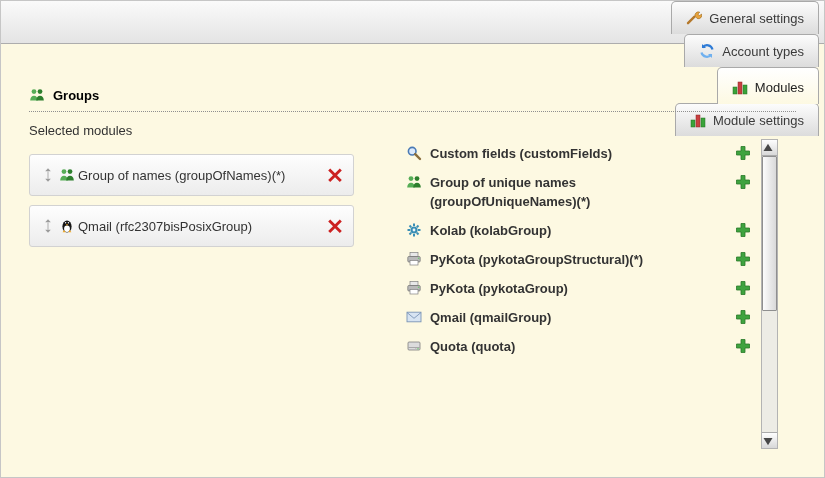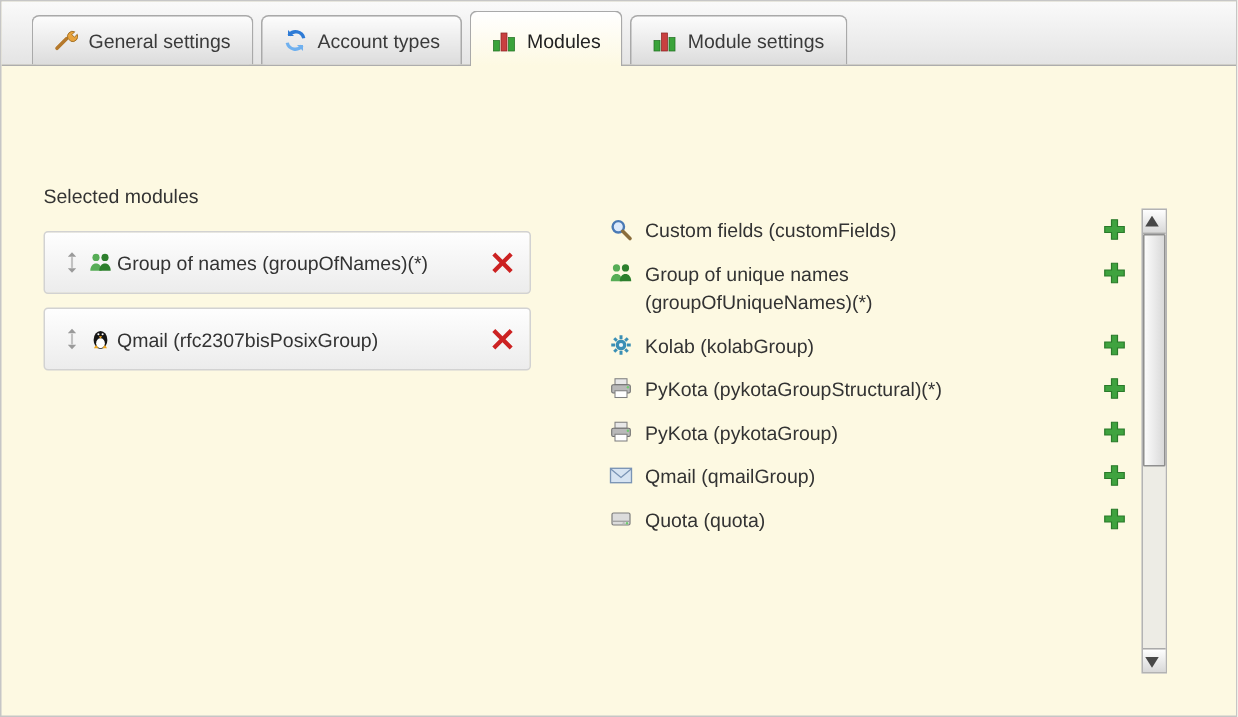--- a/index.html
+++ b/index.html
@@ -1,20 +1,20 @@
 <!DOCTYPE html>
 <html style="--bg: #fdf9e2;"><head>
 <meta charset="utf-8">
 <style>
   html,body{margin:0;padding:0;background:#fff;font-family:"Liberation Sans","DejaVu Sans",sans-serif;}
   .page{position:relative;width:825px;height:478px;background:var(--bg,#fdf9e2);border:1px solid #c6c6c6;box-sizing:border-box;overflow:hidden;}
 
   
   .tabbar{position:absolute;top:0;left:0;right:0;height:43px;background:linear-gradient(#fafafa,#e4e4e4);
-          border-bottom:1px solid #adadad;display:flex;align-items:flex-end;padding-left:20px;box-sizing:border-box;}
+          border-bottom:1px solid #adadad;display:flex;align-items:flex-end;padding-left:10px;box-sizing:border-box;flex-direction:column;}
   .tab{display:flex;align-items:center;gap:7px;padding:8px 14px;margin-right:5px;
        background:linear-gradient(#fcfcfc,#dcdcdc);border:1px solid #a9a9a9;border-bottom:none;
        border-radius:5px 5px 0 0;font-size:13px;color:#3a3a3a;cursor:pointer;white-space:nowrap;}
   .tab.active{background:linear-gradient(#ffffff,#fdf9e2);padding-top:11px;padding-bottom:9px;
        margin-bottom:-1px;position:relative;z-index:2;color:#222;}
   .icon{width:16px;height:16px;display:inline-block;flex:none;}
   .icon svg{width:16px;height:16px;display:block;}
   .icon.small svg{width:12px;height:12px;margin-top:2px;}
 
   
@@ -34,21 +34,21 @@
        box-sizing:border-box;font-size:13px;color:#333;}
   .sel-row .drag{cursor:grab;}
   .del-btn{margin-left:auto;cursor:pointer;background:none;border:none;padding:0;}
   .del-btn svg{width:16px;height:16px;display:block;}
 
   
   .available-wrap{display:flex;margin-top:16px;align-items:flex-start;}
   .avail-list{flex:1;padding-right:10px;}
   .avail-row{display:flex;align-items:flex-start;gap:8px;padding:5px 0;font-size:13px;color:#333;}
   .avail-row .icon{margin-top:1px;}
-  .avail-label{max-width:272px;line-height:19px;}
+  .avail-label{max-width:272px;line-height:19px;font-weight:bold;}
   .add-btn{margin-left:auto;cursor:pointer;background:none;border:none;padding:0;margin-top:1px;}
   .add-btn svg{width:16px;height:16px;display:block;}
 
   
   .scrollbar{width:17px;height:310px;flex:none;background:#f1f0ea;border:1px solid #b3b3b3;
        box-sizing:border-box;display:flex;flex-direction:column;}
   .sb-btn{height:16px;flex:none;background:linear-gradient(#fefefe,#d8d8d8);display:flex;
        align-items:center;justify-content:center;cursor:pointer;border:none;padding:0;}
   .sb-btn.up{border-bottom:1px solid #aaa;}
   .sb-btn.down{border-top:1px solid #aaa;}
@@ -98,20 +98,31 @@
           <svg viewBox="0 0 16 16">
             <rect x="1" y="8" width="4" height="7" fill="#3aa33a" stroke="#237123" stroke-width=".5"></rect>
             <rect x="6" y="3" width="4" height="12" fill="#c94040" stroke="#8d2525" stroke-width=".5"></rect>
             <rect x="11" y="6" width="4" height="9" fill="#3aa33a" stroke="#237123" stroke-width=".5"></rect>
           </svg>
         </span>
         <span>Module settings</span>
       </div>
     </div>
 
+  <div class="section-header">
+    <span class="icon">
+        <svg viewBox="0 0 16 16">
+          <circle cx="5" cy="4.6" r="2.4" fill="#56ad56"></circle>
+          <path d="M1.2 13.5c0-3 1.7-4.8 3.8-4.8s3.8 1.8 3.8 4.8z" fill="#56ad56"></path>
+          <circle cx="11" cy="4.6" r="2.4" fill="#2d7f2d"></circle>
+          <path d="M7.2 13.5c0-3 1.7-4.8 3.8-4.8s3.8 1.8 3.8 4.8z" fill="#2d7f2d"></path>
+        </svg>
+      </span>
+    <span class="section-title">Groups</span>
+  </div>
 
   <div class="col-left">
     <div class="col-heading">Selected modules</div>
     <div class="selected-list">
         <div class="sel-row">
           <span class="icon drag">
             <svg viewBox="0 0 16 16">
               <path d="M8 1.2l2.8 3H5.2z" fill="#9a9a9a"></path>
               <rect x="7.3" y="4.4" width="1.4" height="7.2" fill="#c2c2c2"></rect>
               <path d="M8 14.8l2.8-3H5.2z" fill="#9a9a9a"></path>

